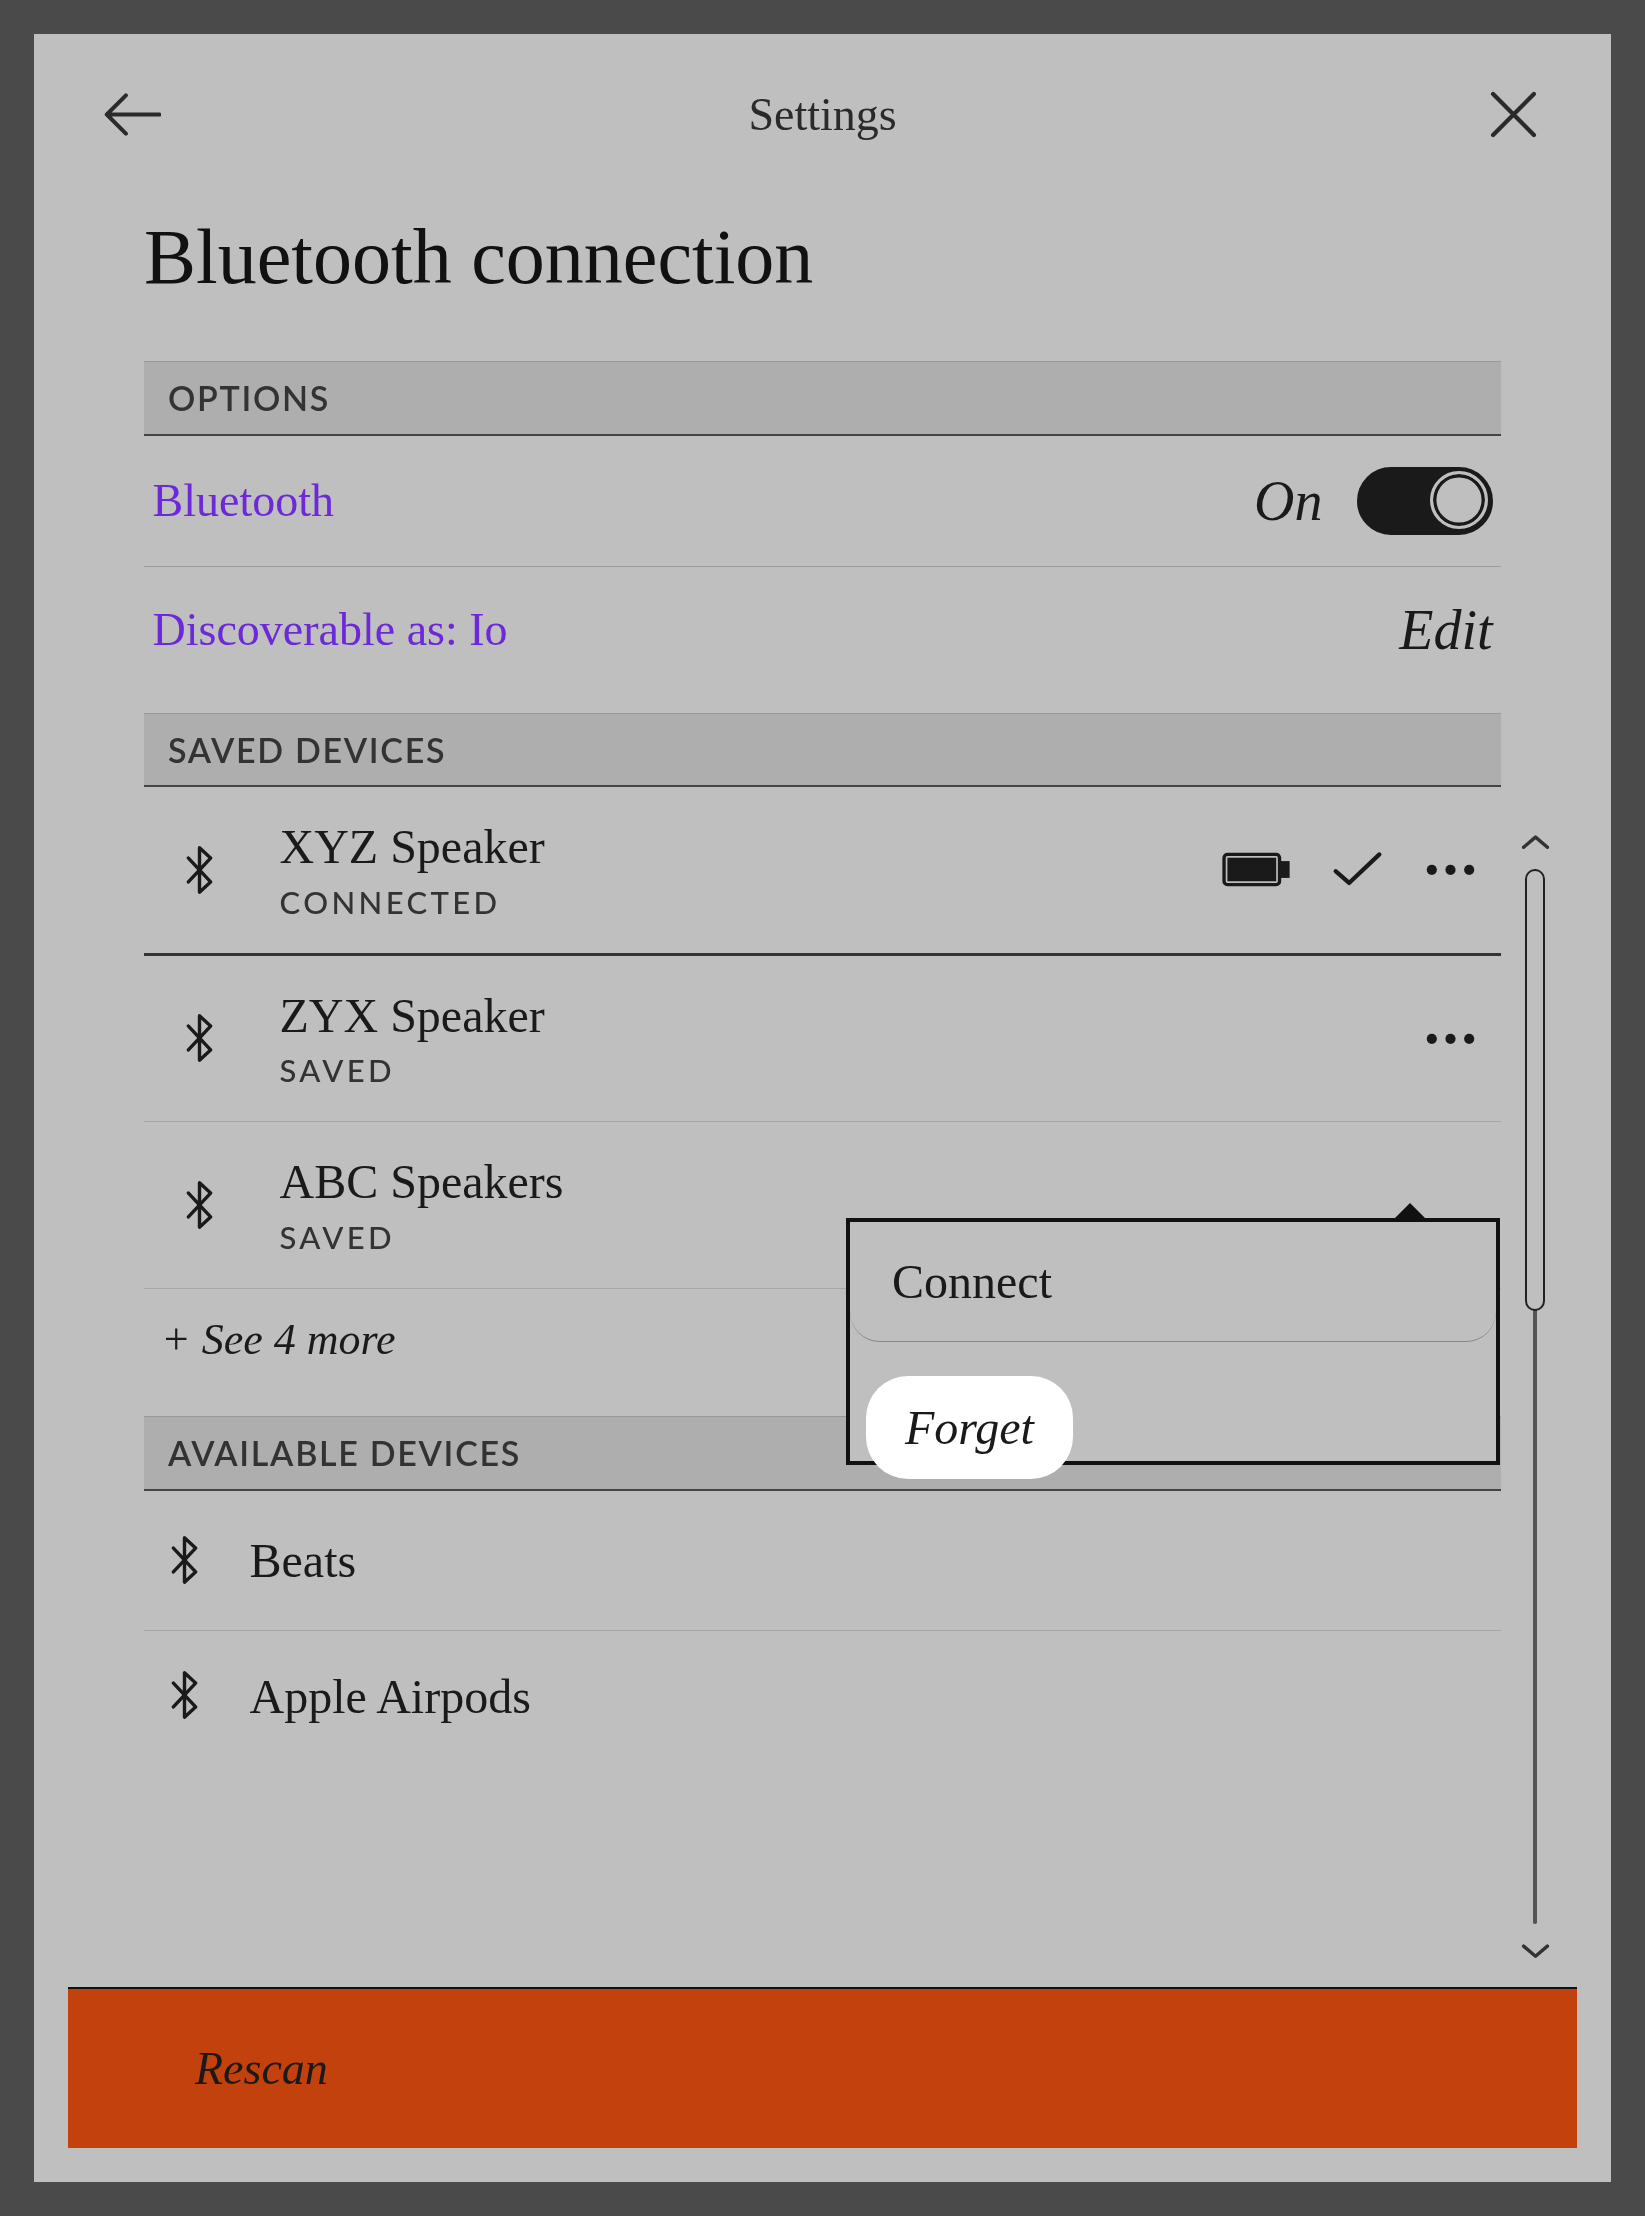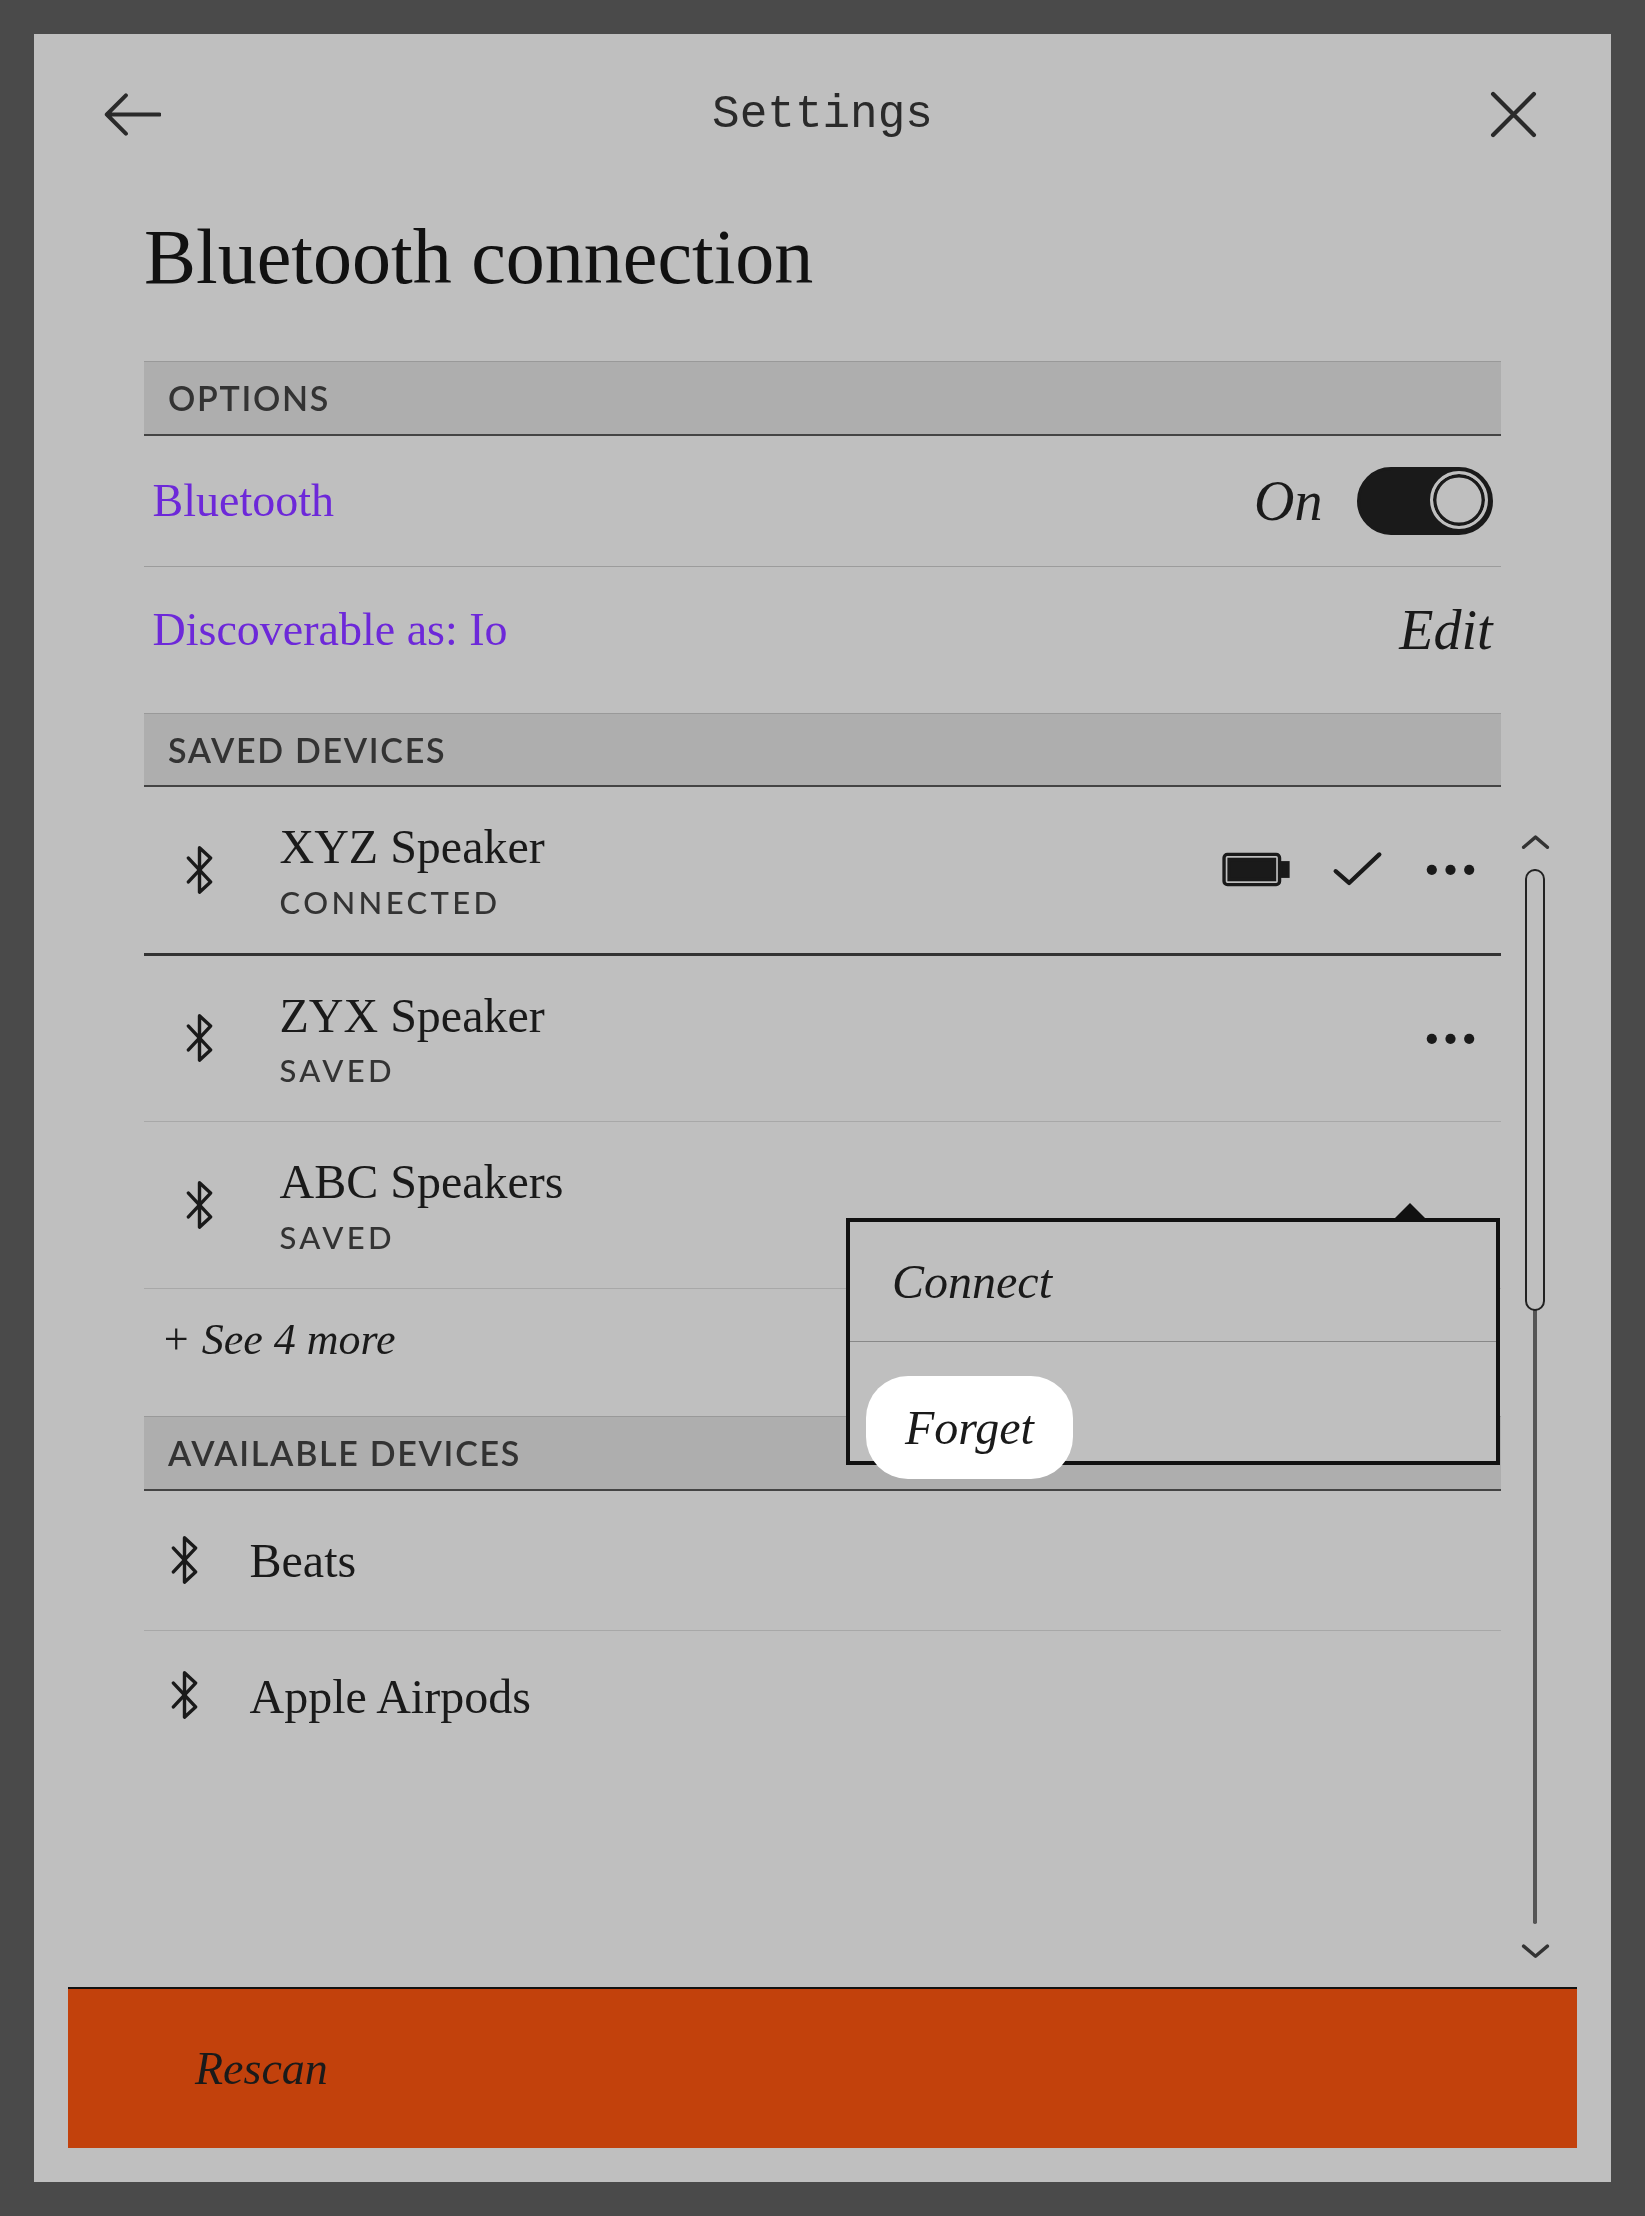--- a/index.html
+++ b/index.html
@@ -33,21 +33,21 @@
   }
   .back-btn, .close-btn {
     width: 59px; height: 59px;
     display: flex; align-items: center; justify-content: center;
     cursor: pointer;
     color: #2a2a2a;
   }
   .header-title {
     font-size: 46px;
     color: #2a2a2a;
-    font-family: Liberation Mono, monospace;
+    font-family: Liberation Serif, serif;
     font-weight: 400;
   }
   .page-title {
     font-size: 78px;
     font-weight: 400;
     color: #111;
     padding: 34px 110px 51px 110px;
   }
   .content {
     padding: 8px 110px;
@@ -190,24 +190,24 @@
     position: absolute;
     top: -18.7px;
     right: 68px;
     width: 0; height: 0;
     border-left: 18.7px solid transparent;
     border-right: 18.7px solid transparent;
     border-bottom: 18.7px solid #111;
   }
   .popover-item {
     font-size: 48px;
-    font-style: italic;
     color: #1a1a1a;
     padding: 32px 42px;
     border-bottom: 1.7px solid #888;
+    border-radius: 30px;
   }
   .popover-item:last-child { border-bottom: none; }
   .highlight-pill {
     position: absolute;
     background: #ffffff;
     border-radius: 42px;
     padding: 24px 39px;
     font-size: 48px;
     font-style: italic;
     color: #1a1a1a;

